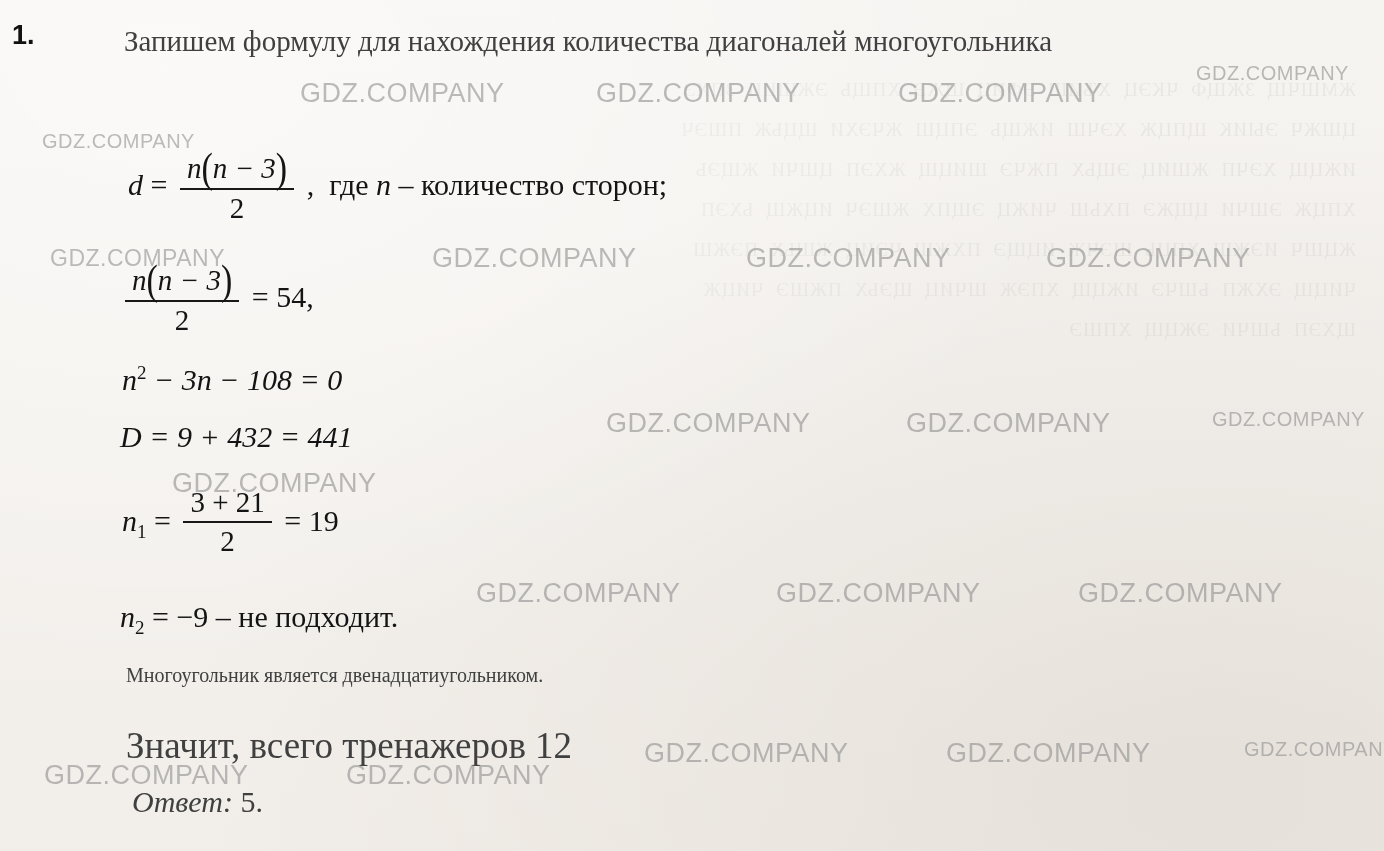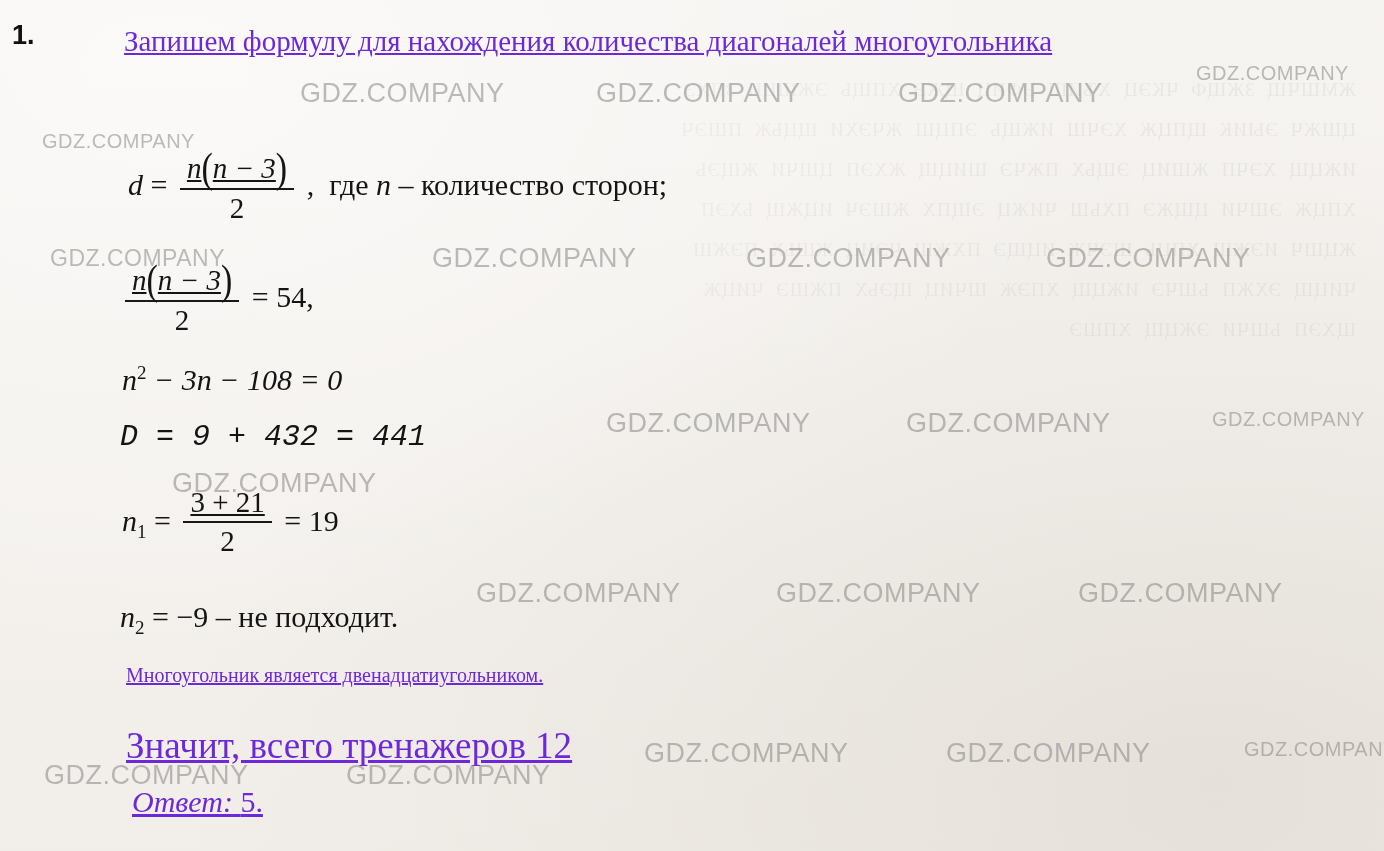--- a/index.html
+++ b/index.html
@@ -57,22 +57,21 @@
     font-family: "Liberation Sans", sans-serif;
     font-weight: bold;
     font-size: 27px;
     color: #111;
   }
 
   .para {
     position: absolute;
     font-size: 29px;
     line-height: 1.32;
-    color: #6d28d9;
-    text-decoration: underline;
+    color: #404040;
   }
 
   .intro {
     left: 124px;
     top: 22px;
     width: 1250px;
     text-align: justify;
     text-justify: inter-word;
   }
 
@@ -91,21 +90,20 @@
     vertical-align: middle;
     text-align: center;
     margin: 0 5px;
     position: relative;
     top: -2px;
   }
   .frac .num {
     display: block;
     padding: 0 7px 2px 7px;
     font-size: 29px;
-    text-decoration: underline;
   }
   .frac .den {
     display: block;
     border-top: 2px solid #181818;
     padding: 2px 7px 0 7px;
     font-size: 29px;
   }
   .big-paren {
     font-size: 34px;
     display: inline-block;
@@ -119,21 +117,21 @@
     font-style: normal;
   }
   .sup {
     font-size: 19px;
     vertical-align: super;
   }
 
   .m-formula   { left: 128px; top: 150px; }
   .m-eq54      { left: 120px; top: 262px; }
   .m-quad      { left: 122px; top: 362px; }
-  .m-disc      { left: 120px; top: 420px; font-family: Liberation Mono, monospace; }
+  .m-disc      { left: 120px; top: 420px; }
   .m-n1        { left: 122px; top: 488px; }
   .m-n2        { left: 120px; top: 600px; }
 
   .concl {
     left: 126px;
     top: 662px;
     width: 1150px;
     font-size: 20px;
   }
   .meaning {

